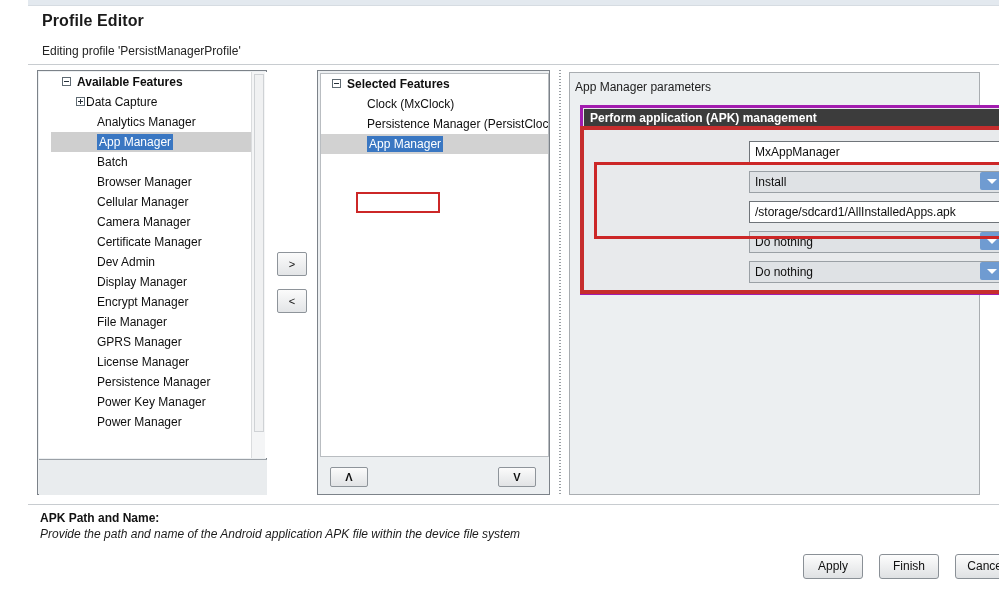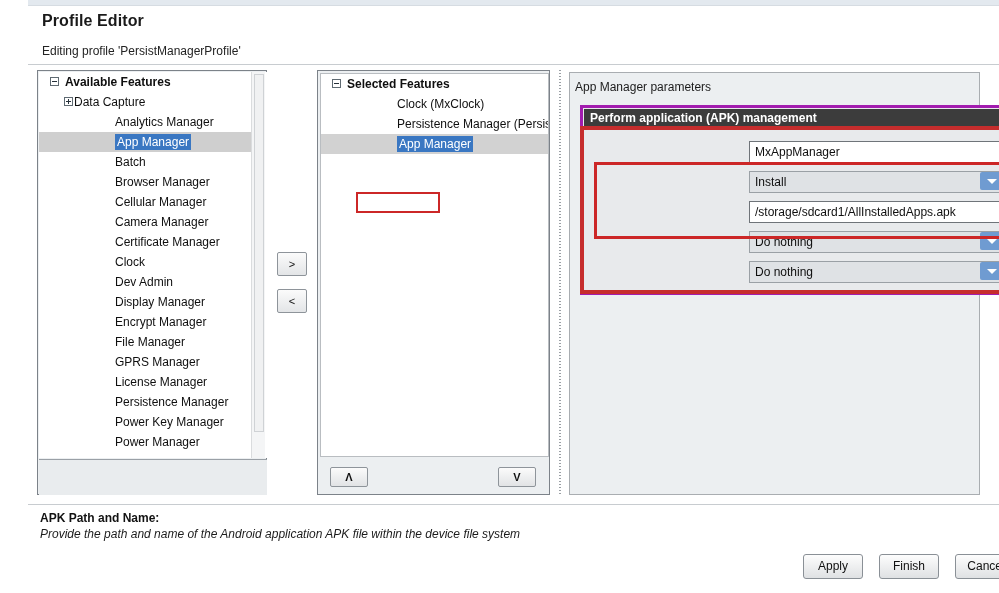--- a/index.html
+++ b/index.html
@@ -54,33 +54,33 @@
     background: #eceff1;
     border: 1px solid #7c8289;
   }
   .tree-left {
     position: absolute; left: 1px; top: 1px;
     width: 228px; height: 386px;
     background: #ffffff;
     overflow: hidden;
   }
   .tree-left-inner {
-    position: absolute; left: 0; top: 0;
+    position: absolute; left: 12px; top: 0;
     width: 214px; height: 386px;
   }
 
   .tree-row {
     position: relative;
     height: 20px; line-height: 20px;
     font-size: 12px; color: #0f0f0f;
     white-space: nowrap;
   }
   .tree-row.root { font-weight: bold; padding-left: 26px; }
   .tree-row.child1 { padding-left: 35px; }
-  .tree-row.child2 { padding-left: 76px; }
+  .tree-row.child2 { padding-left: 46px; }
 
   .expander {
     position: absolute; top: 5px;
     width: 9px; height: 9px;
     border: 1px solid #5f6a72;
     background: #ffffff;
   }
   .expander.root-e { left: 11px; }
   .expander.child-e { left: 25px; }
   .expander::before {
@@ -332,21 +332,20 @@
       <div class="tree-left-inner" id="available-tree-rows">
           <div class="tree-row root"><span class="expander root-e minus"></span><span>Available Features</span></div>
           <div class="tree-row child1"><span class="expander child-e plus"></span><span>Data Capture</span></div>
           <div class="tree-row child2"><span>Analytics Manager</span></div>
           <div class="tree-row child2 selected-band"><span class="sel-text">App Manager</span></div>
           <div class="tree-row child2"><span>Batch</span></div>
           <div class="tree-row child2"><span>Browser Manager</span></div>
           <div class="tree-row child2"><span>Cellular Manager</span></div>
           <div class="tree-row child2"><span>Camera Manager</span></div>
           <div class="tree-row child2"><span>Certificate Manager</span></div>
-          <div class="tree-row child2"><span>Clock</span></div>
           <div class="tree-row child2"><span>Dev Admin</span></div>
           <div class="tree-row child2"><span>Display Manager</span></div>
           <div class="tree-row child2"><span>Encrypt Manager</span></div>
           <div class="tree-row child2"><span>File Manager</span></div>
           <div class="tree-row child2"><span>GPRS Manager</span></div>
           <div class="tree-row child2"><span>License Manager</span></div>
           <div class="tree-row child2"><span>Persistence Manager</span></div>
           <div class="tree-row child2"><span>Power Key Manager</span></div>
           <div class="tree-row child2"><span>Power Manager</span></div>
         </div>

